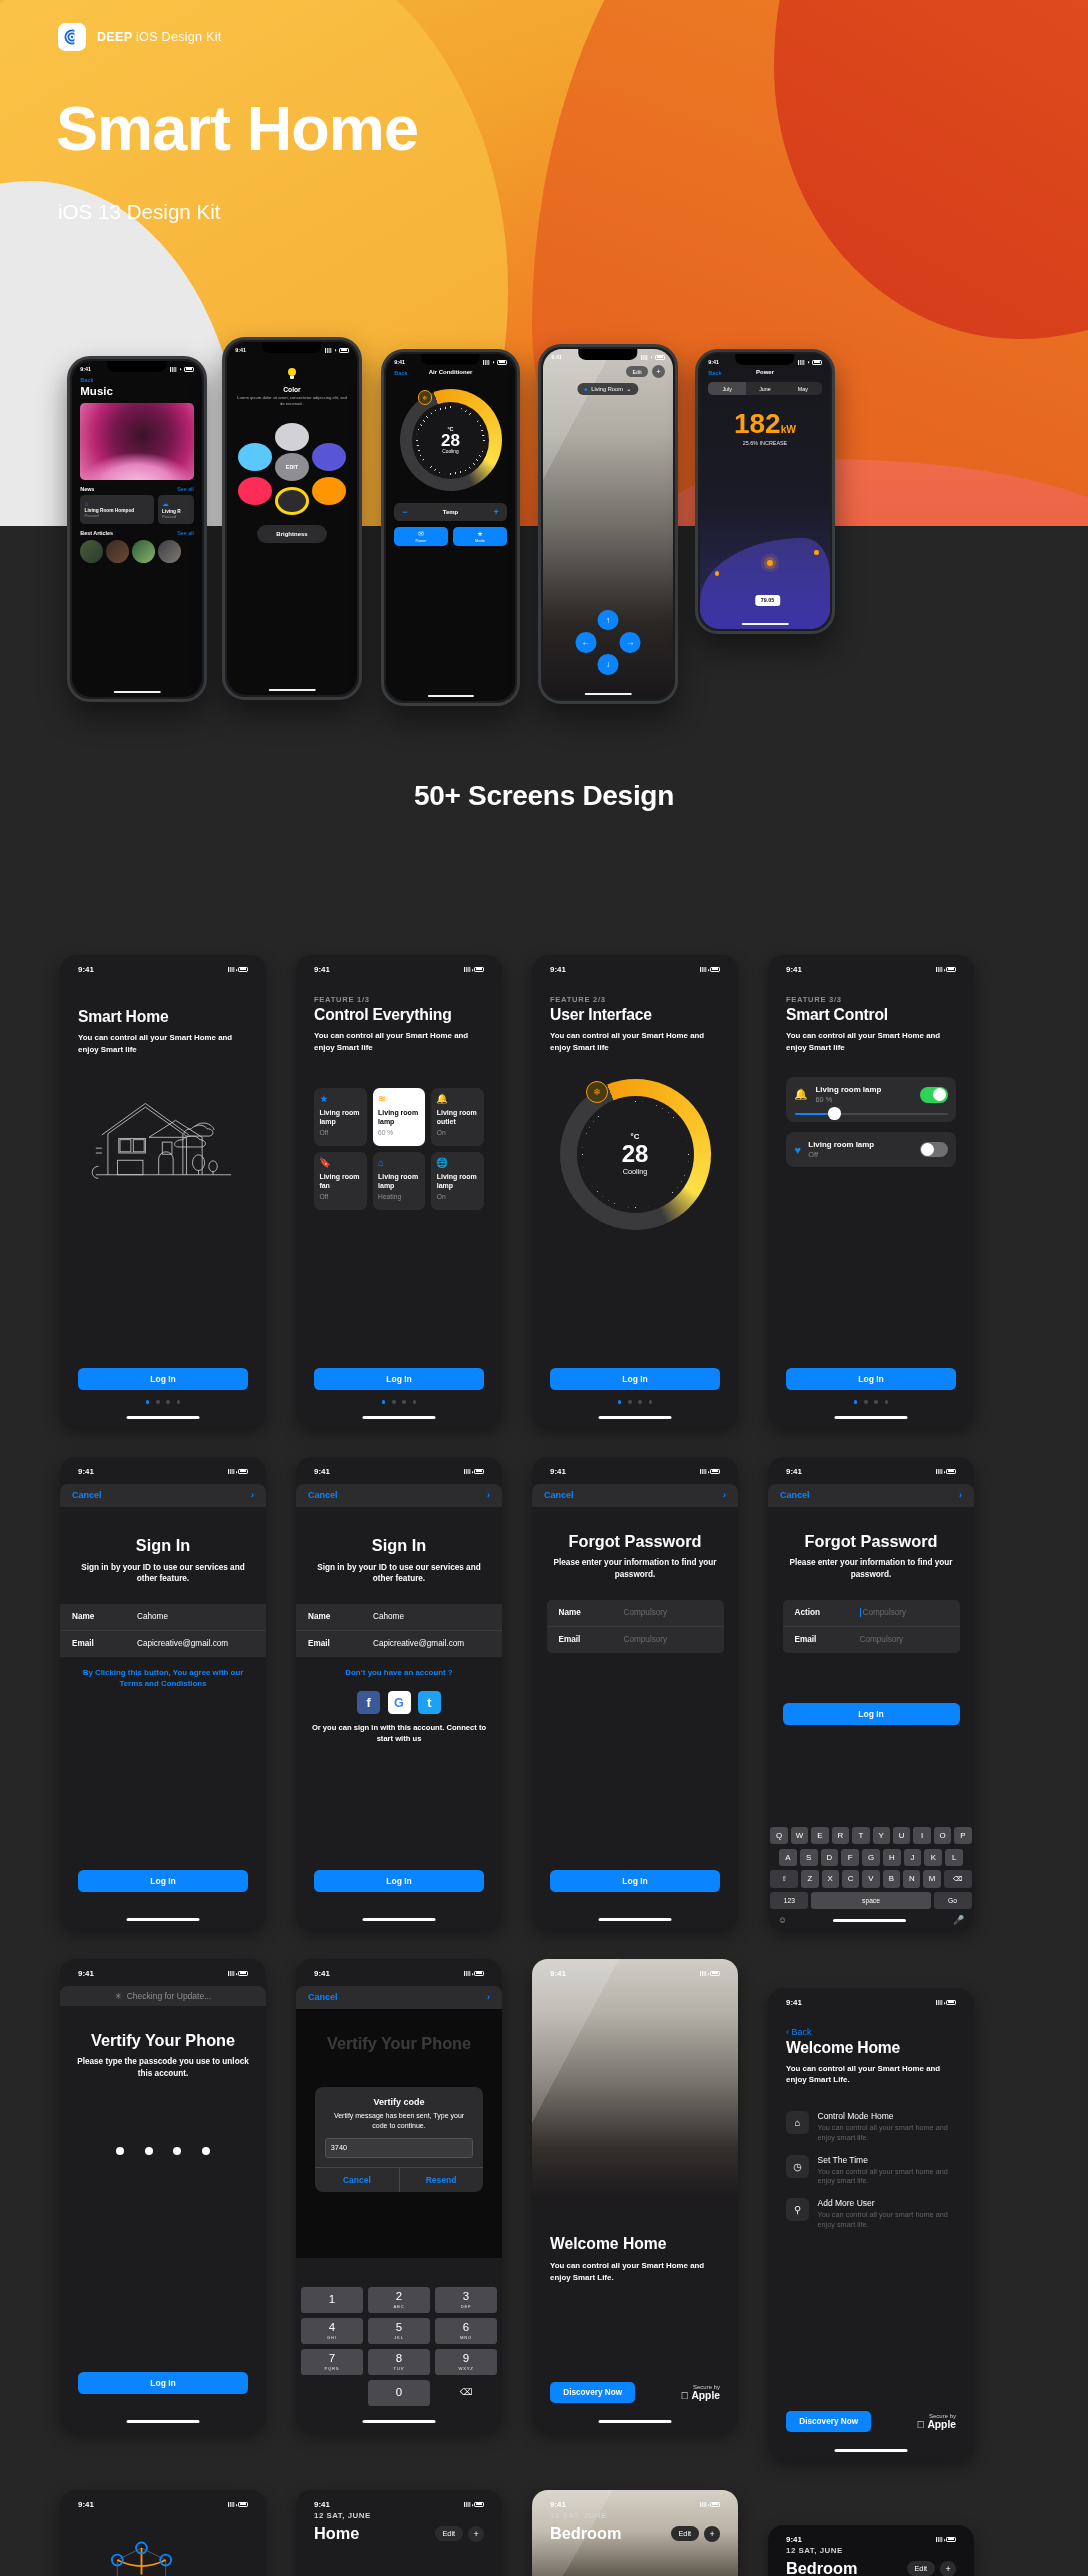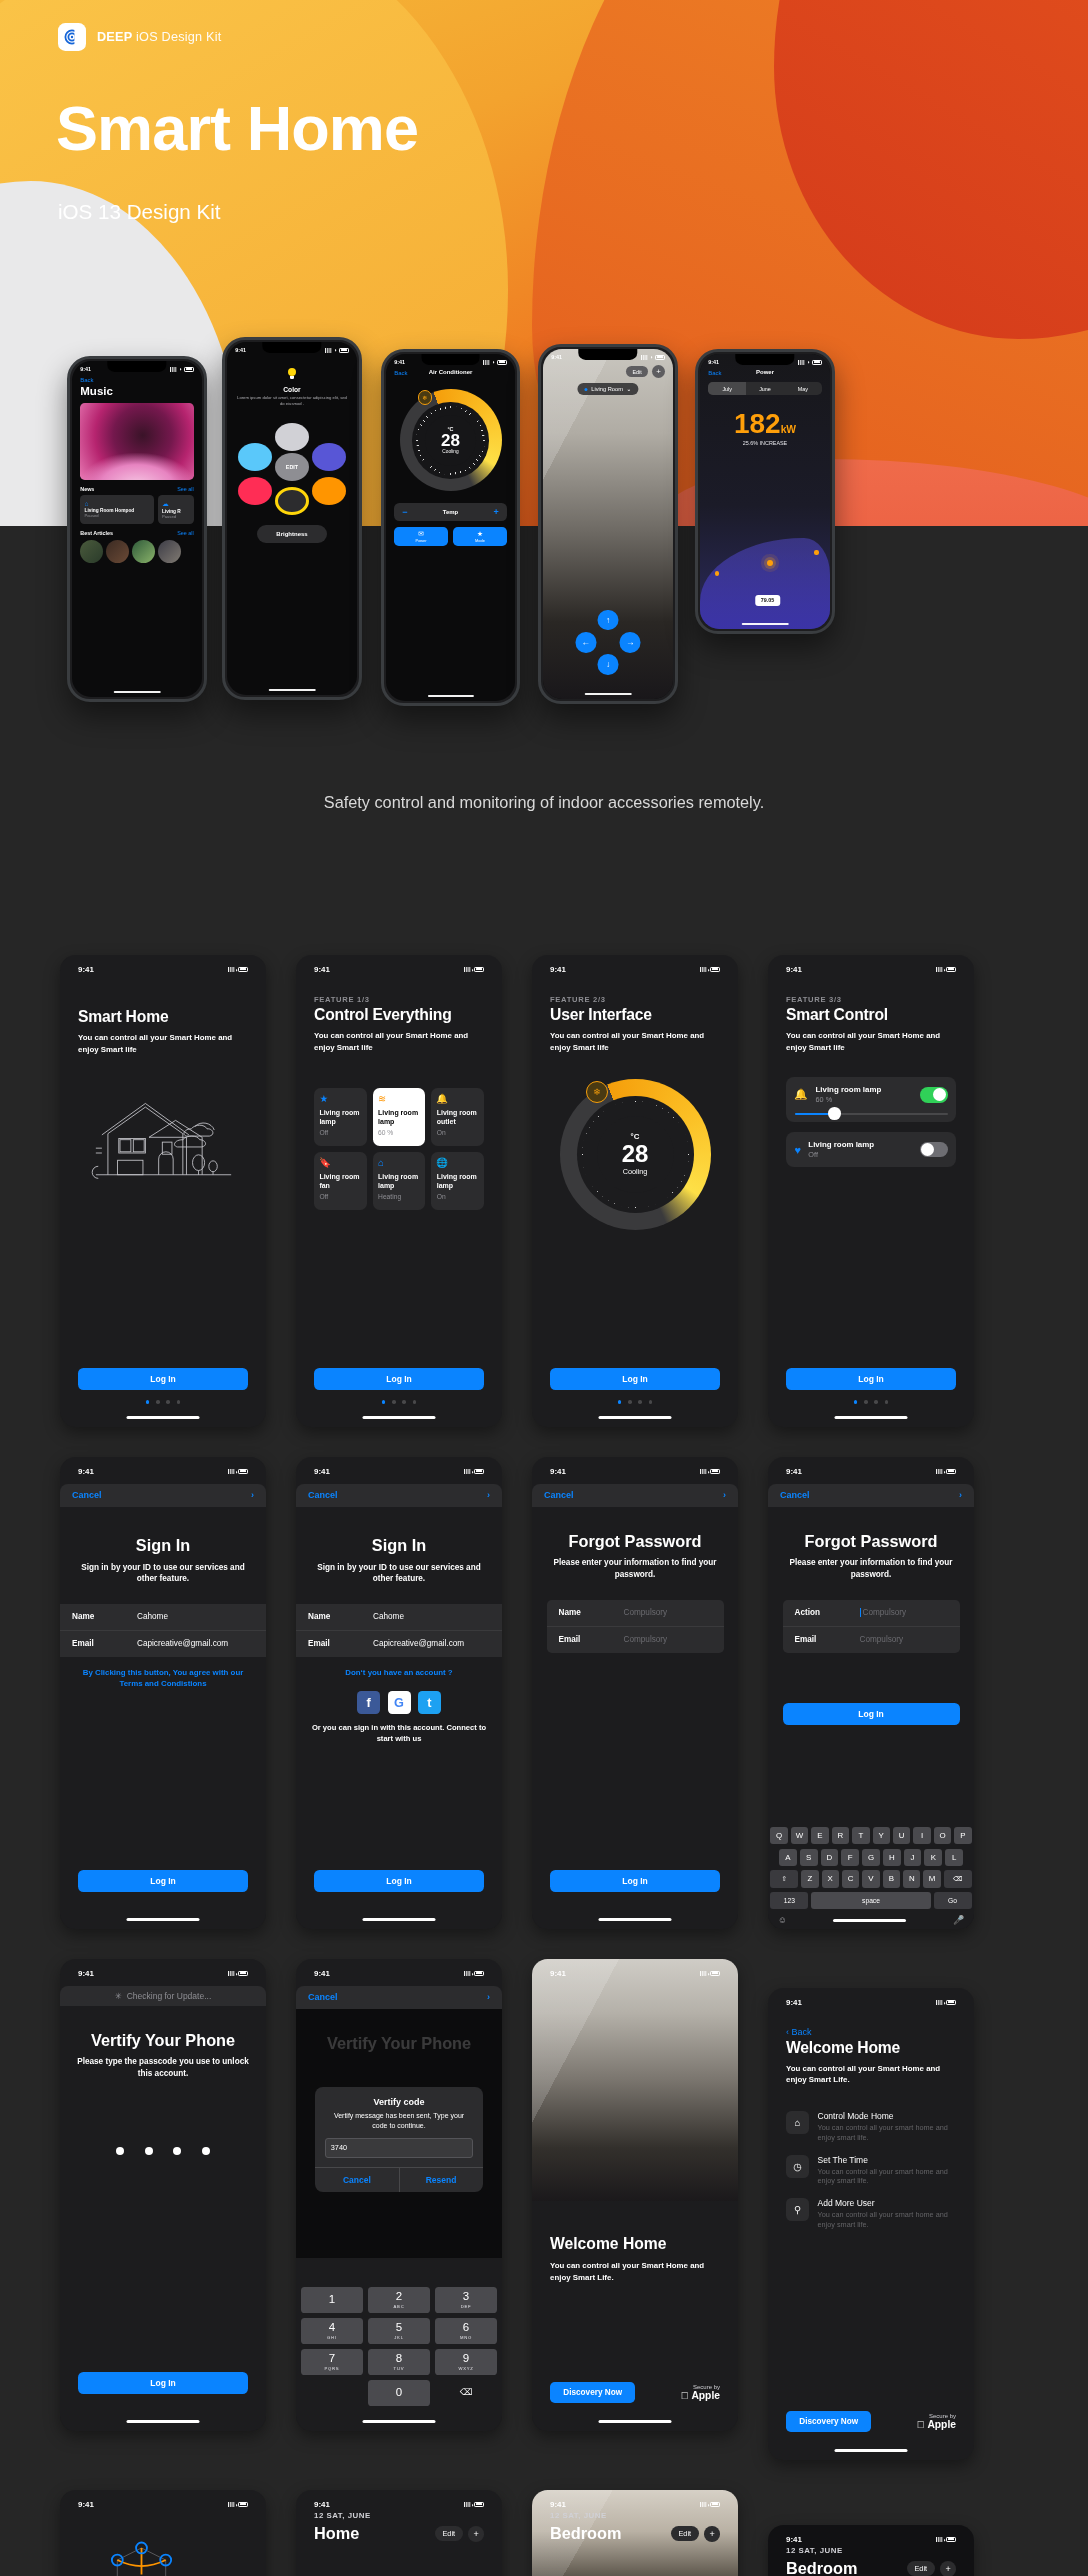--- a/index.html
+++ b/index.html
@@ -539,21 +539,21 @@
       <div class="pt" style="left:14.5px;bottom:53px"></div>
       <div class="pt" style="left:67px;bottom:63px;width:6px;height:6px;box-shadow:0 0 0 3px rgba(245,158,11,.25),0 0 0 6px rgba(245,158,11,.12)"></div>
       <div class="pt" style="right:11px;bottom:74px"></div>
       <div class="tipbox">79.05</div>
       <div class="homebar"></div>
     </div>
   </div>
 </div>
 
 <div class="sect">
-  <p>Safety control and monitoring of indoor accessories remotely.</p>
+  <h2>50+ Screens Design</h2>
 </div>
 
 <div class="grid">
 
   <div class="grow">
 
     <div class="ph">
       <div class="sb">
         <span>9:41</span>
         <span class="ic"><i class="bars"></i><i class="wifi">◗</i><i class="batt"></i></span>

